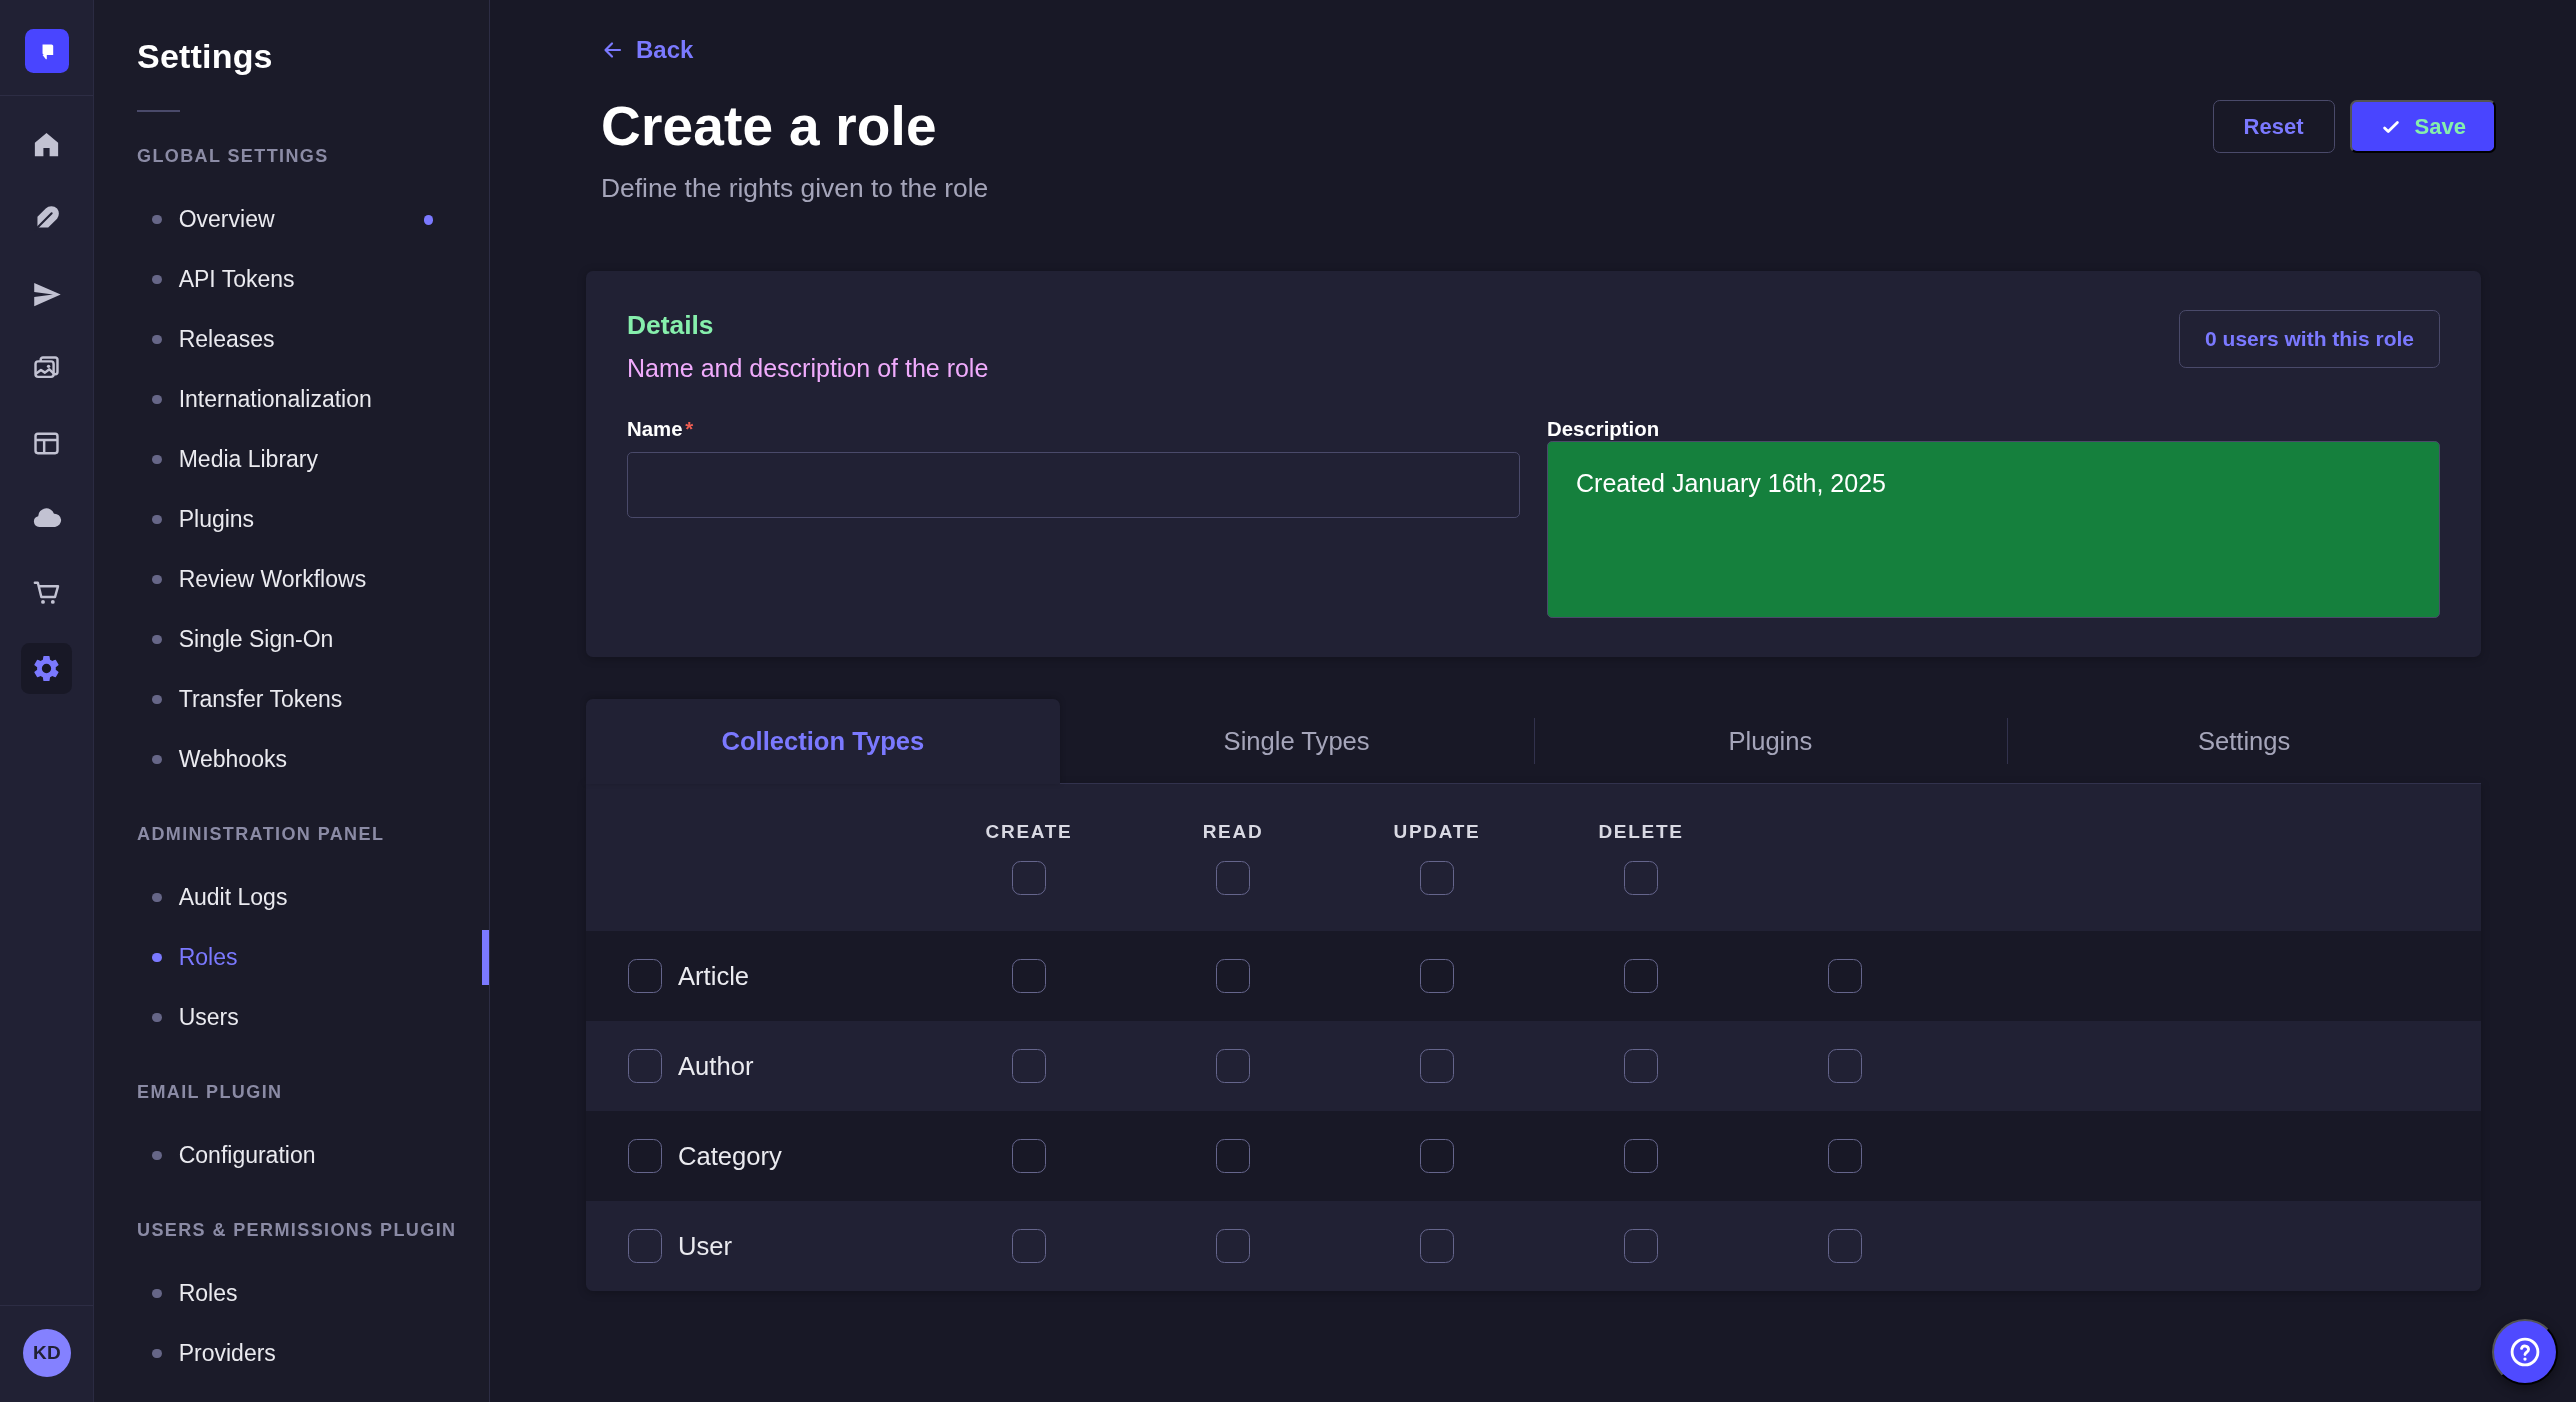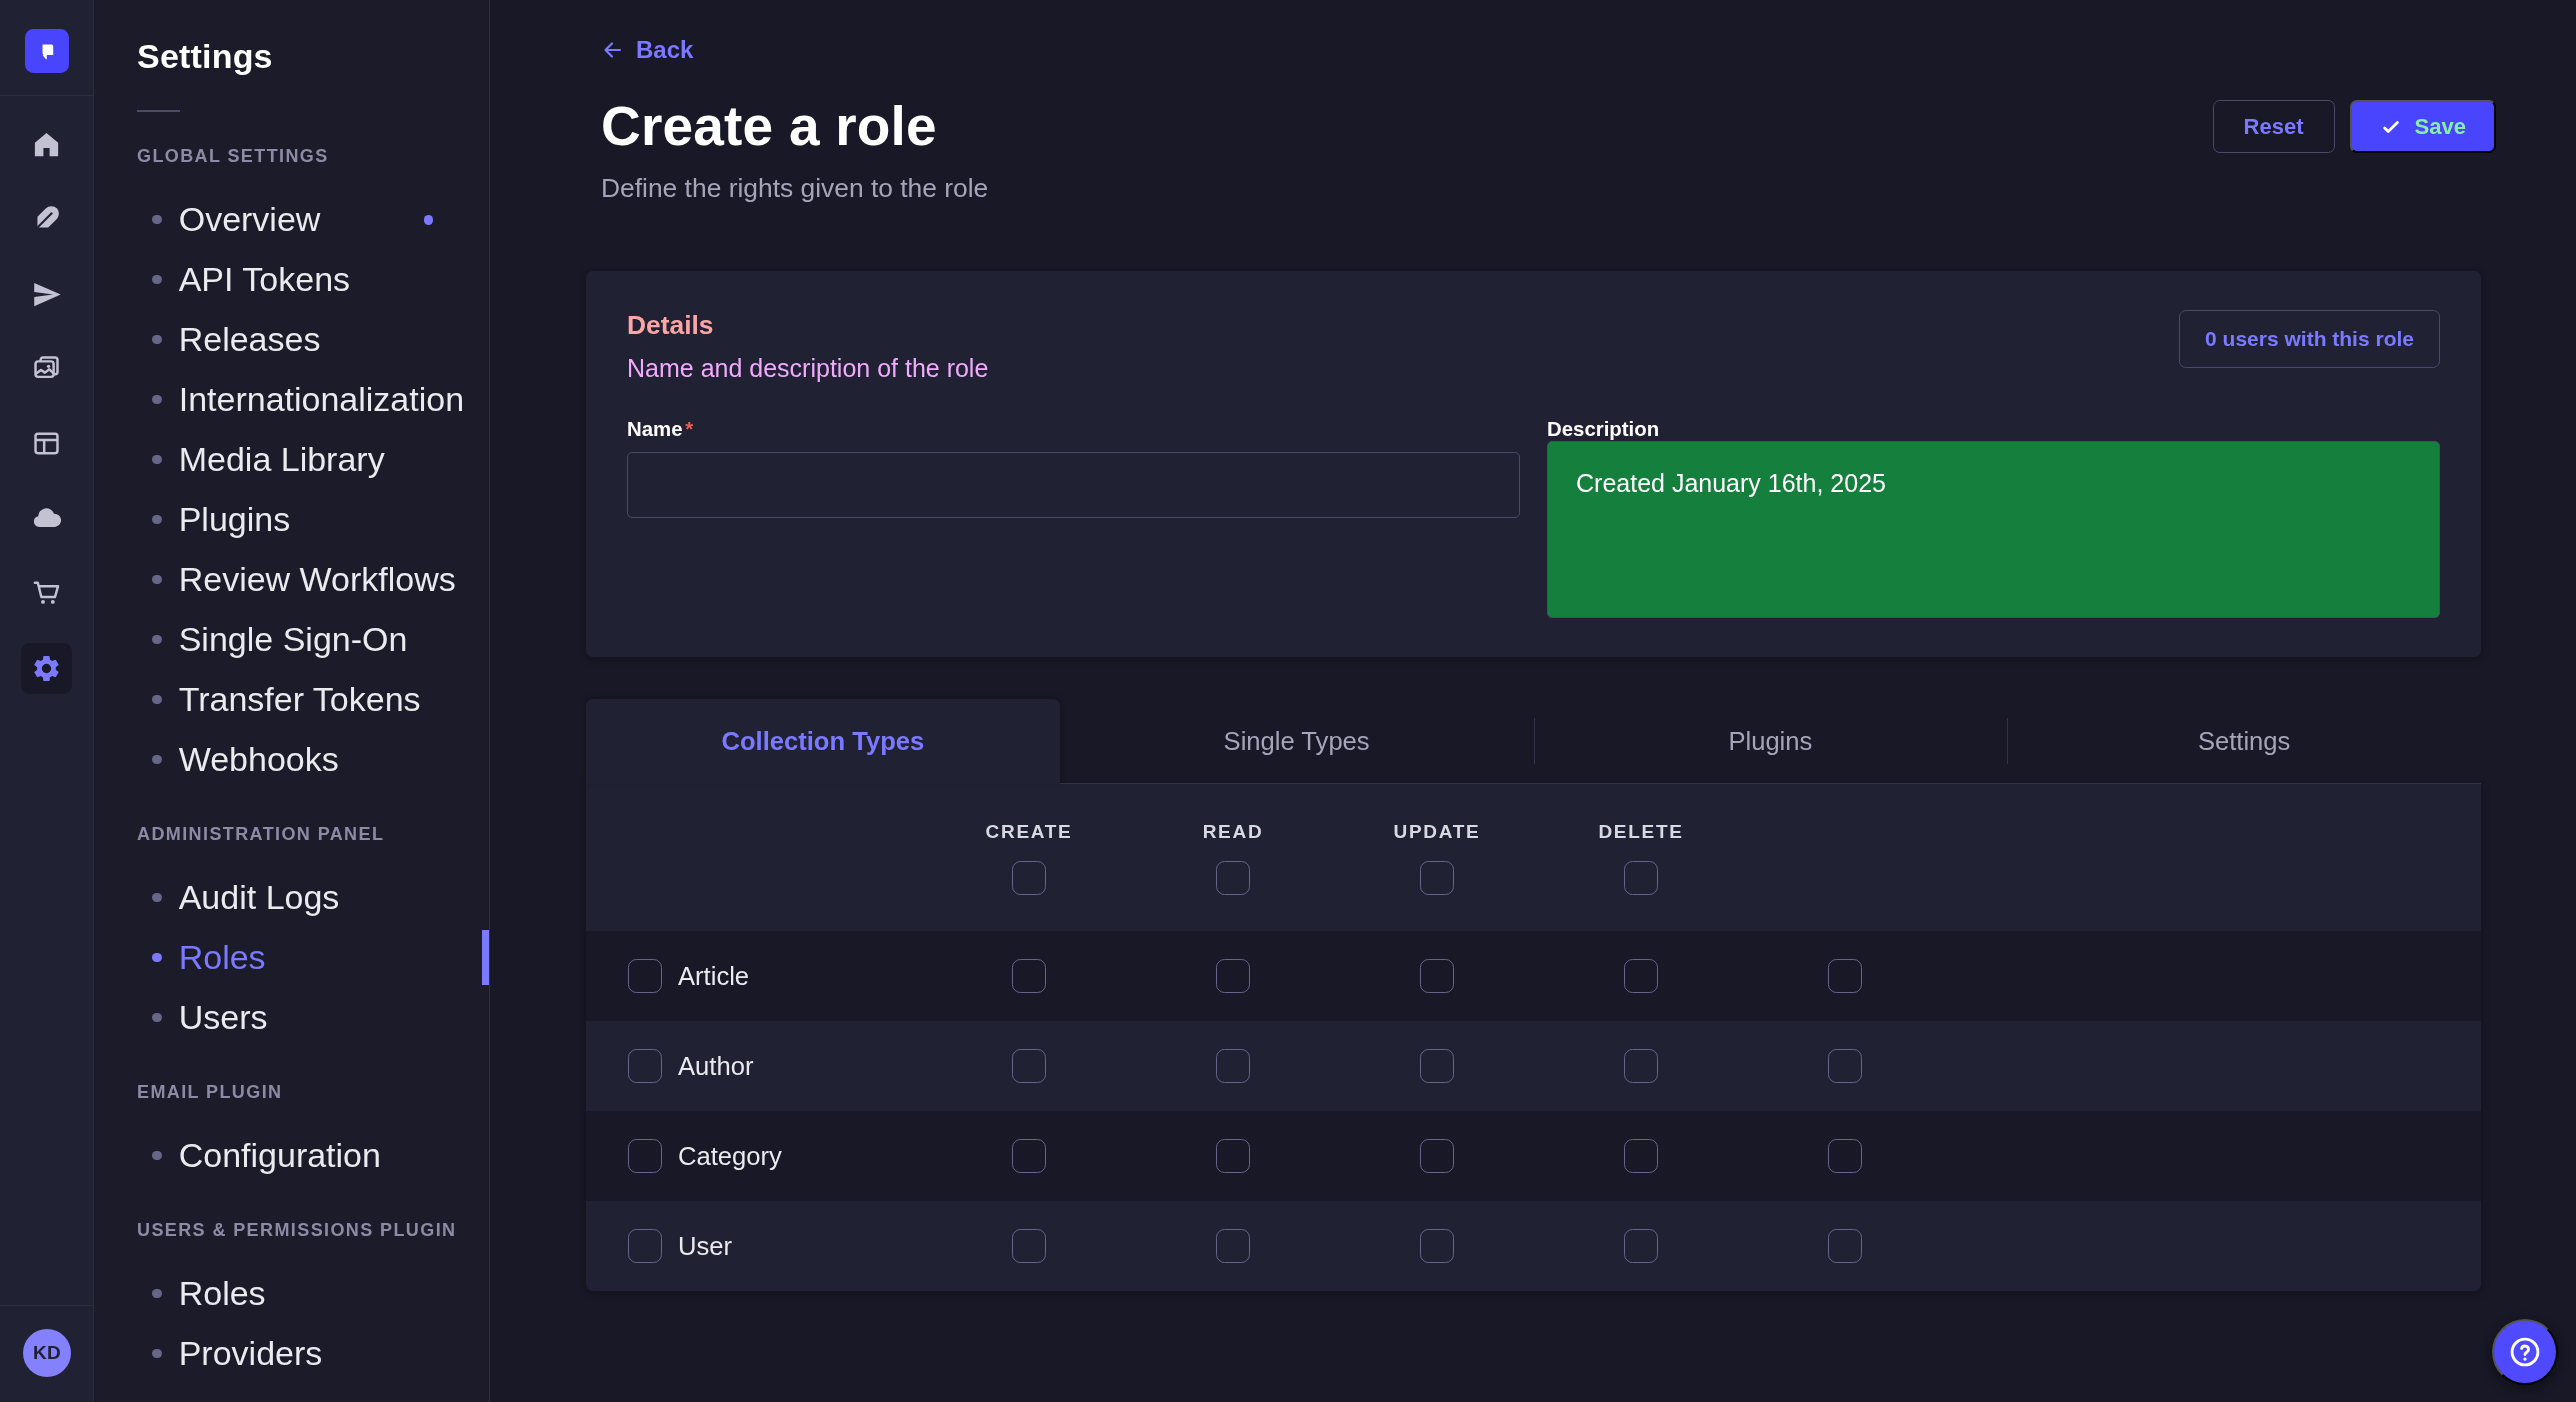--- a/index.html
+++ b/index.html
@@ -19,42 +19,42 @@
 
   
   .subnav { position:absolute; left:94px; top:0; width:396px; height:100%; background:#1b1b29; border-right:0.9px solid #2d2d44; z-index:4; }
   .subnav-inner { padding:37px 24px 0 43px; }
   .subnav-title { color:#ffffff; font-size:34px; font-weight:600; letter-spacing:0.2px; }
   .subnav-hr { width:43px; height:1.7px; background:#4a4a6a; margin-top:34px; }
   .section-label { margin-top:34px; color:#8b8ba5; font-size:18px; font-weight:700; letter-spacing:1.4px; }
   .nav-list { margin-top:23px; }
   .nav-item { position:relative; height:60px; display:flex; align-items:center; cursor:pointer; }
   .nav-bullet { width:9.4px; height:9.4px; border-radius:50%; background:#666687; margin-left:15.3px; flex:none; }
-  .nav-label { margin-left:17px; color:#eaeaef; font-size:34px; }
+  .nav-label { margin-left:17px; color:#eaeaef; font-size:23px; }
   .nav-item.active .nav-bullet { background:#7b79ff; }
   .nav-item.active .nav-label { color:#7b79ff; }
   .nav-item.active::after { content:""; position:absolute; right:-24px; top:2.6px; height:55px; width:6.8px; background:#7b79ff; }
   .nav-dot { position:absolute; right:32px; top:50%; margin-top:-4.3px; width:9.4px; height:9.4px; border-radius:50%; background:#7b79ff; }
 
   
   .content-header { position:absolute; left:601px; top:36px; width:1895px; }
   .back-link { display:inline-flex; align-items:center; gap:11px; color:#7b79ff; font-size:24px; font-weight:600; cursor:pointer; }
   .back-link svg { width:24px; height:24px; }
   .page-title { margin-top:29px; color:#ffffff; font-size:55px; font-weight:700; letter-spacing:0.2px; }
   .page-subtitle { margin-top:15.3px; color:#a5a5ba; font-size:26.4px; }
   .header-actions { position:absolute; right:0; top:64px; display:flex; gap:15.3px; }
   .btn { height:53px; border-radius:6.8px; display:inline-flex; align-items:center; justify-content:center; font-size:22px; font-weight:600; cursor:pointer; }
   .btn-reset { padding:0 30px; border:0.9px solid #4a4a6a; color:#7b79ff; background:transparent; }
   .btn-save { padding:0 28px; background:#4945ff; color:#86efac; gap:12.8px; }
   .btn-save svg { width:22px; height:22px; }
 
   
   .card { position:absolute; left:586px; top:271px; width:1895px; height:386px; background:#212134; border-radius:6.8px; box-shadow:0 1.7px 8.5px rgba(0,0,0,.25); padding:39px 41px; }
   .card-head { display:flex; justify-content:space-between; align-items:flex-start; }
-  .card-title { color:#fca5a5; font-size:26.4px; font-weight:600; }
+  .card-title { color:#86efac; font-size:26.4px; font-weight:600; }
   .card-subtitle { margin-top:12.8px; color:#f0abfc; font-size:25px; }
   .users-btn { height:58px; padding:0 25px; border:0.9px solid #4a4a6a; border-radius:6.8px; background:transparent; color:#7b79ff; font-size:21px; font-weight:600; display:flex; align-items:center; cursor:pointer; }
   .form-grid { margin-top:35px; display:grid; grid-template-columns:1fr 1fr; column-gap:27px; }
   .field-label { color:#ffffff; font-size:20.4px; font-weight:600; }
   .req { color:#ee5e52; font-size:20.4px; font-weight:600; margin-left:2.6px; }
   .text-input { margin-top:11px; width:100%; height:66px; background:#212134; border:0.9px solid #4a4a6a; border-radius:5.1px; color:#ffffff; font-size:25px; padding:0 27px; font-family:inherit; outline:none; }
   .textarea { margin-top:0; width:100%; height:177px; background:#15803d; border:0.9px solid #4a4a6a; border-radius:5.1px; color:#ffffff; font-size:25px; padding:25.6px 28px; font-family:inherit; resize:none; outline:none; line-height:1.35; }
 
   
   .perm { position:absolute; left:586px; top:699px; width:1895px; }

